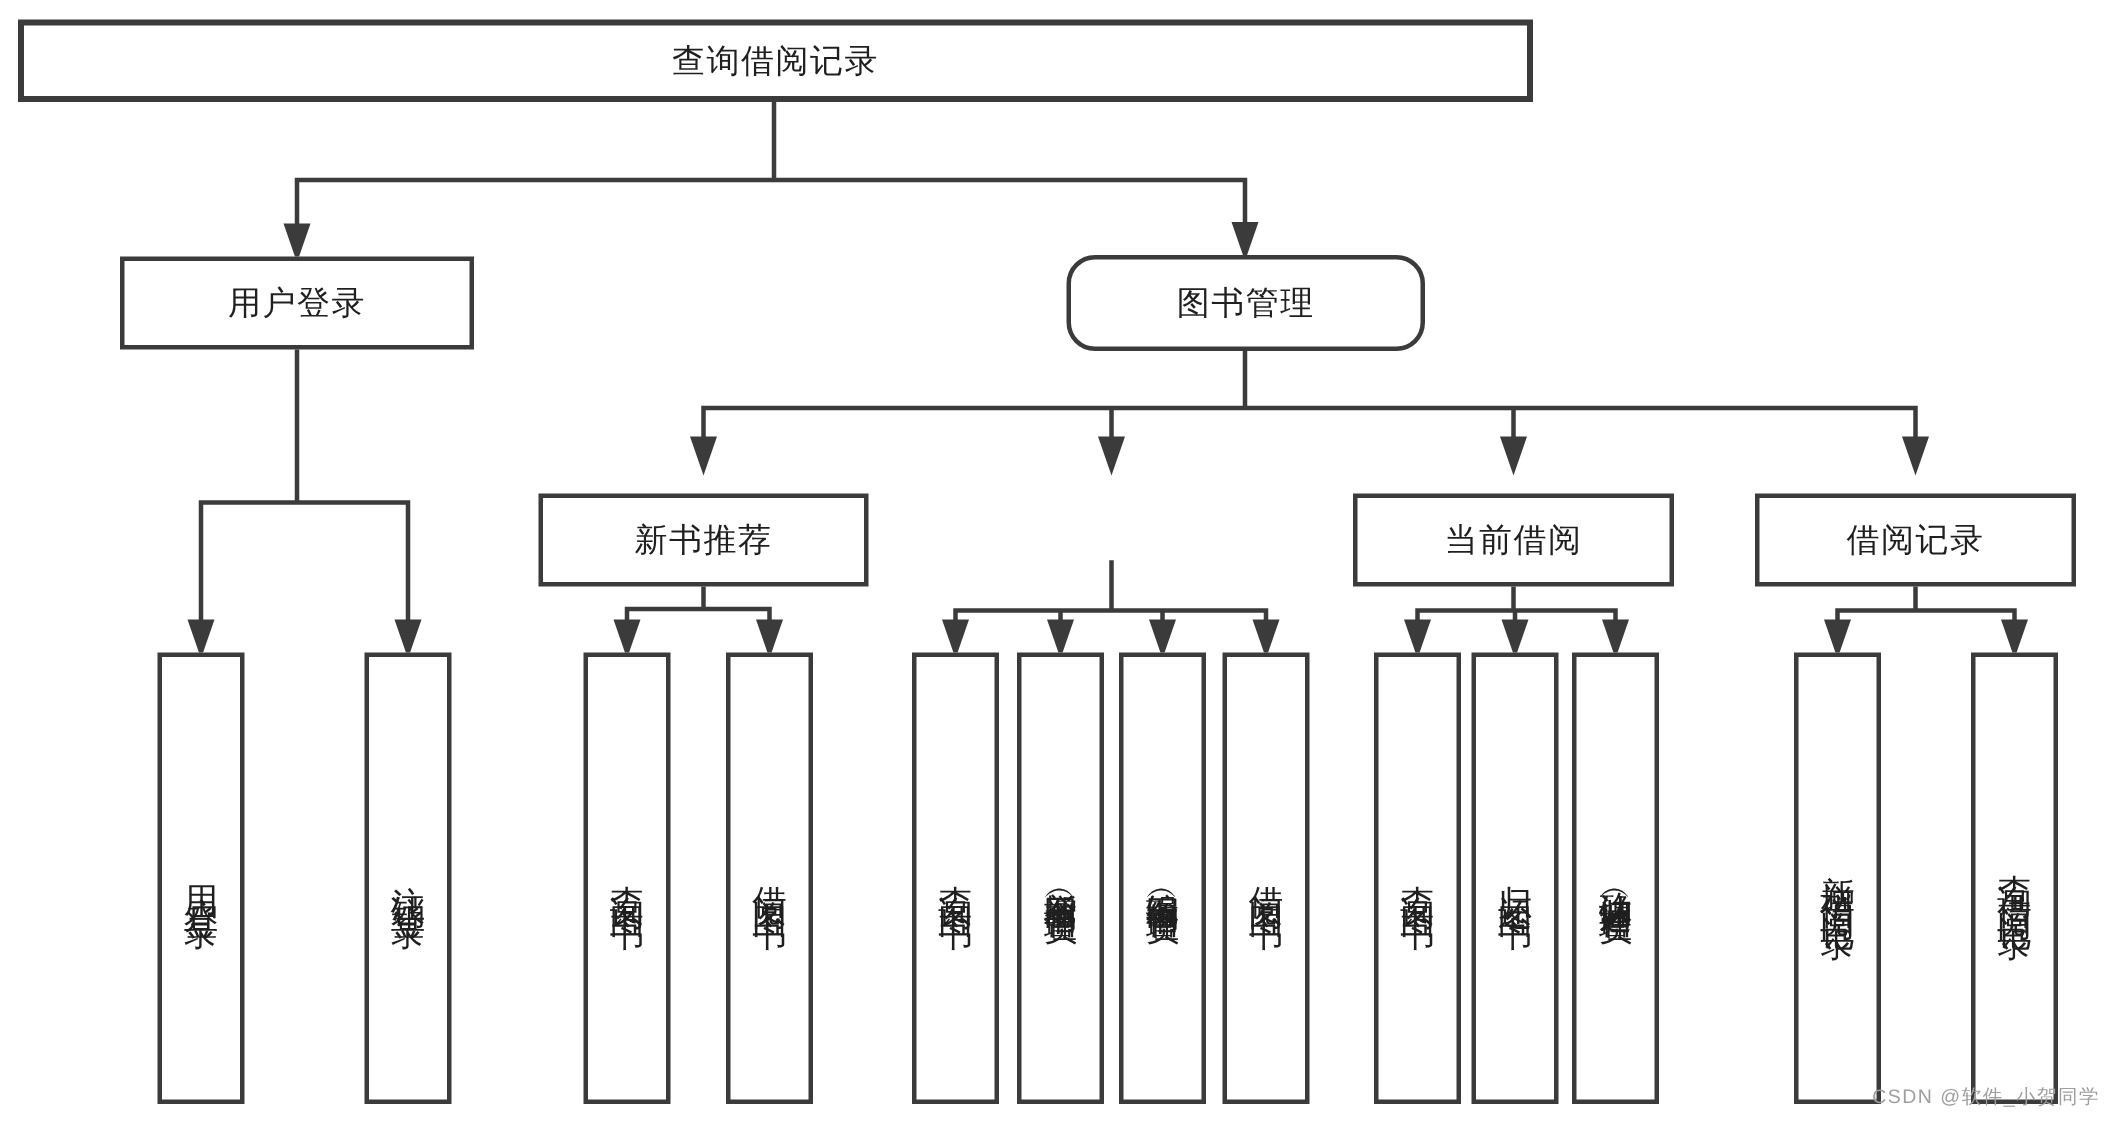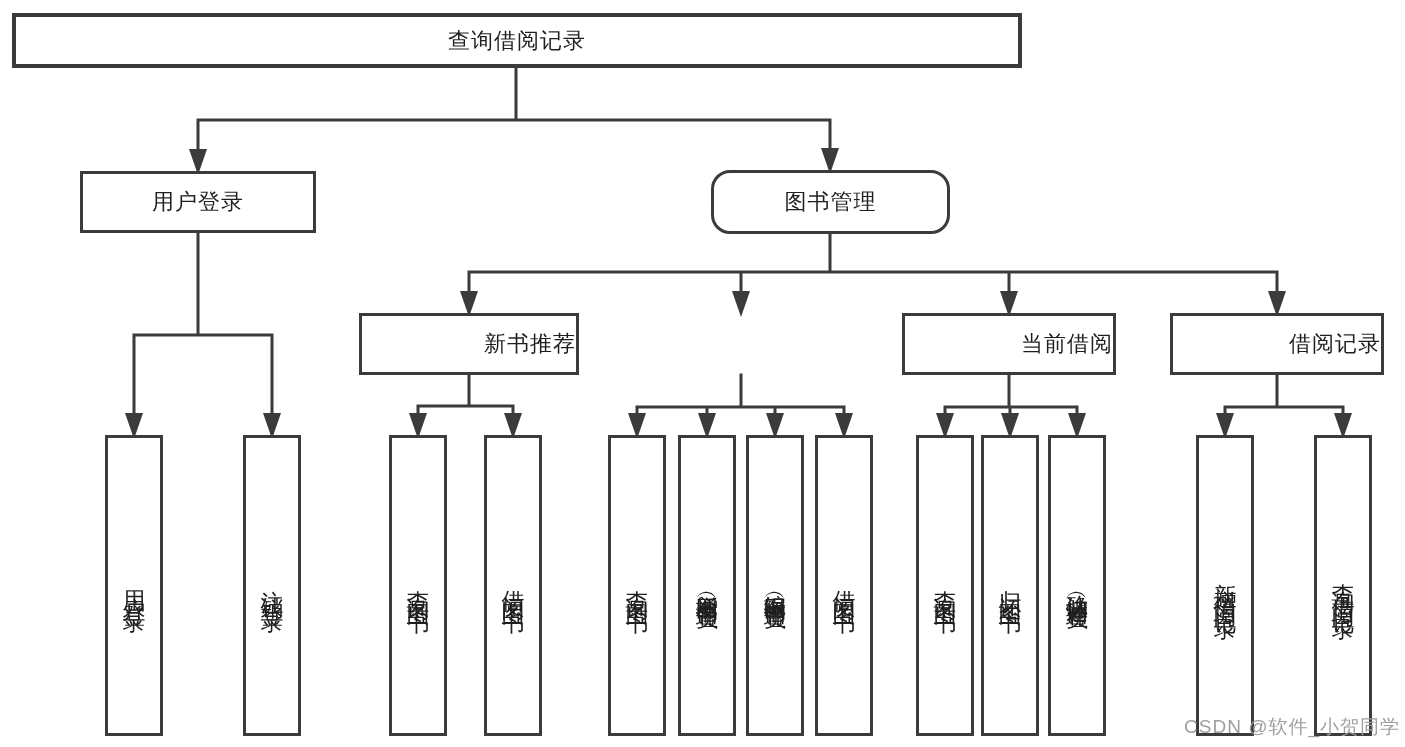--- a/index.html
+++ b/index.html
@@ -10,39 +10,39 @@
     color:#1f1f1f;
   }
   .node {
     position:absolute; box-sizing:border-box; background:#ffffff;
     border:3px solid #3b3b3b; display:flex; align-items:center; justify-content:center;
   }
   .hlabel { font-size:22px; letter-spacing:1px; white-space:nowrap; }
   .root  { left:12px;  top:13px;  width:1010px; height:55px; border-width:4px; }
   .l2-0  { left:80px;  top:171px; width:236px; height:62px; }
   .l2-1  { left:711px; top:170px; width:239px; height:64px;border-radius:19px; }
-  .l3    { top:313px; height:62px;justify-content:flex-end; }
+  .l3    { top:329px; height:62px; }
   .l3-0  { left:359px;  width:220px; }
   .l3-1  { left:634px;  width:214px; }
   .l3-2  { left:902px;  width:214px; }
   .l3-3  { left:1170px; width:214px; }
   .leaf  { top:435px; height:301px; width:58px; }
   .vtext {
     writing-mode:vertical-rl; text-orientation:mixed;
     font-size:23px; letter-spacing:7px; line-height:1; white-space:nowrap;
   }
   .leaf.tight .vtext { font-size:22px; letter-spacing:2px; }
   .a0 { left:105px; }  .a1 { left:243px; }
   .b0 { left:389px; }  .b1 { left:484px; }
   .c0 { left:608px; }  .c1 { left:678px; }  .c2 { left:746px; }  .c3 { left:815px; }
   .d0 { left:916px; }  .d1 { left:981px; }  .d2 { left:1048px; }
   .e0 { left:1196px; } .e1 { left:1314px; }
   .wires { position:absolute; left:0; top:0; width:1405px; height:747px; pointer-events:none; }
   .watermark {
-    position:absolute; right:5px; bottom:7px; font-size:19px;
+    position:absolute; right:5px; bottom:7px; font-size:13px;
     color:#9e9e9e; letter-spacing:1px; z-index:10; white-space:nowrap;
   }
 </style>
 </head>
 <body>
 
 <div class="stage">
 
   <svg class="wires" viewBox="0 0 1405 747" xmlns="http://www.w3.org/2000/svg">
     <g stroke="#3b3b3b" stroke-width="3" fill="none" stroke-linecap="square">

